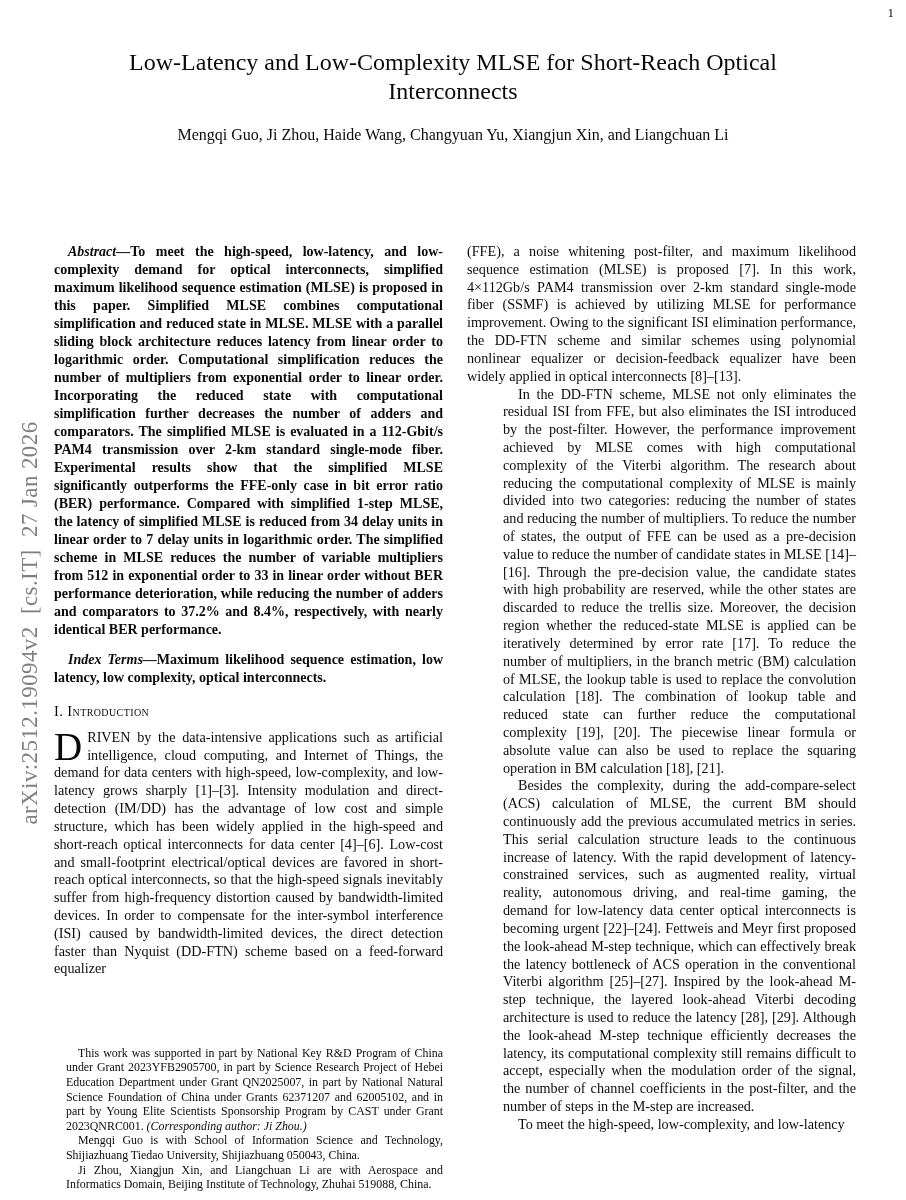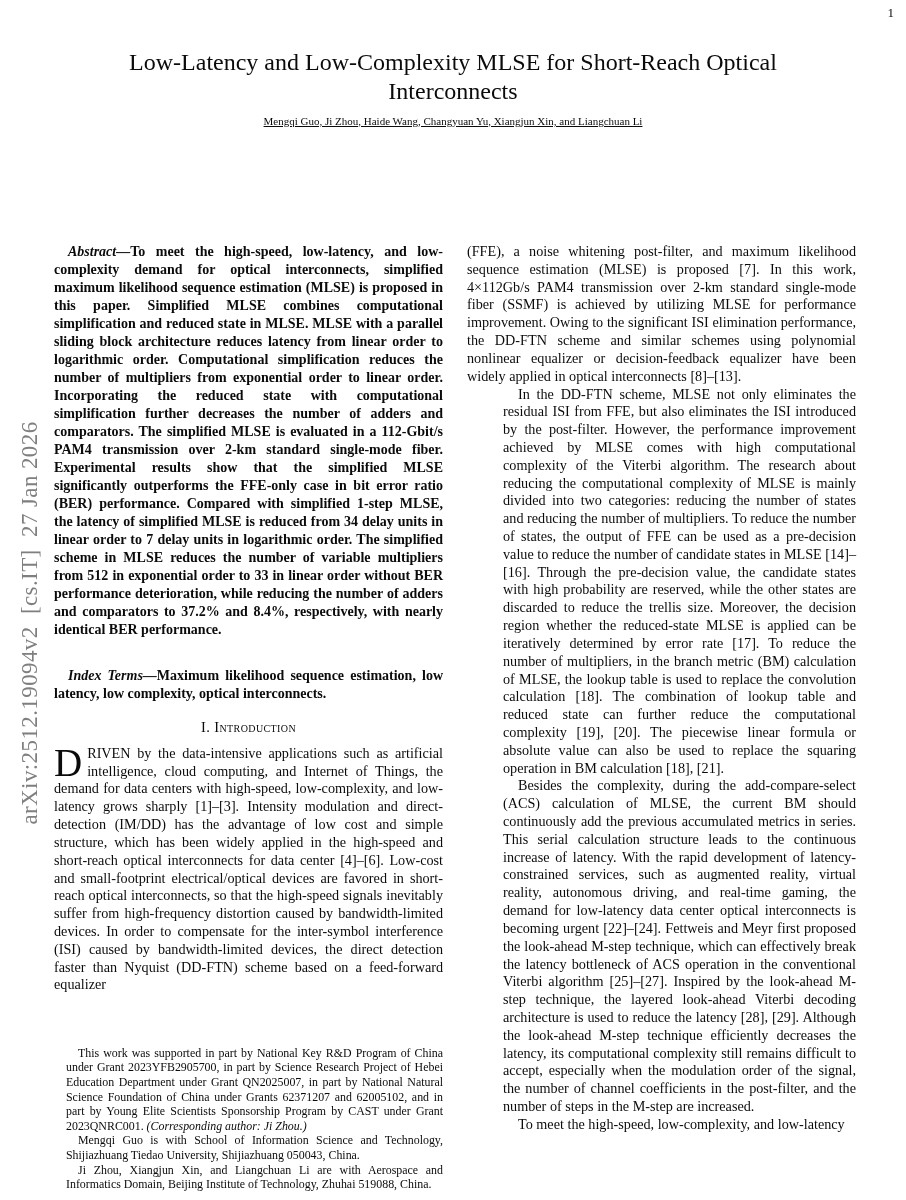--- a/index.html
+++ b/index.html
@@ -35,24 +35,23 @@
   }
   .title {
     margin: 48px auto 0;
     max-width: 650px;
     text-align: center;
     font-size: 24px;
     font-weight: normal;
     line-height: 1.2;
   }
   .authors {
-    margin-top: 9px;
+    margin-top: 20px;
     text-align: center;
-    font-size: 11px;
-    text-decoration: underline;
+    font-size: 16px;
   }
   .columns {
     position: absolute;
     top: 243px;
     left: 54px;
     right: 50px;
     bottom: 8px;
     display: flex;
     gap: 24px;
   }
@@ -63,25 +62,25 @@
     font-size: 14.2px;
     line-height: 1.255;
   }
   .col-left { display: flex; flex-direction: column; }
   .abstract, .index-terms {
     font-size: 14px;
     font-weight: bold;
     line-height: 1.285;
     text-indent: 14px;
   }
-  .index-terms { margin-top: 28px; }
+  .index-terms { margin-top: 12px; }
   .abstract-label, .index-label { font-style: italic; }
   .section-heading {
     margin: 15px 0 9px;
-    text-align: center;
+    text-align: left;
     font-size: 14.5px;
     font-weight: normal;
     font-variant: small-caps;
     letter-spacing: 0.4px;
   }
   .dropcap {
     float: left;
     font-size: 39px;
     line-height: 31px;
     margin: 2px 5px 0 0;

